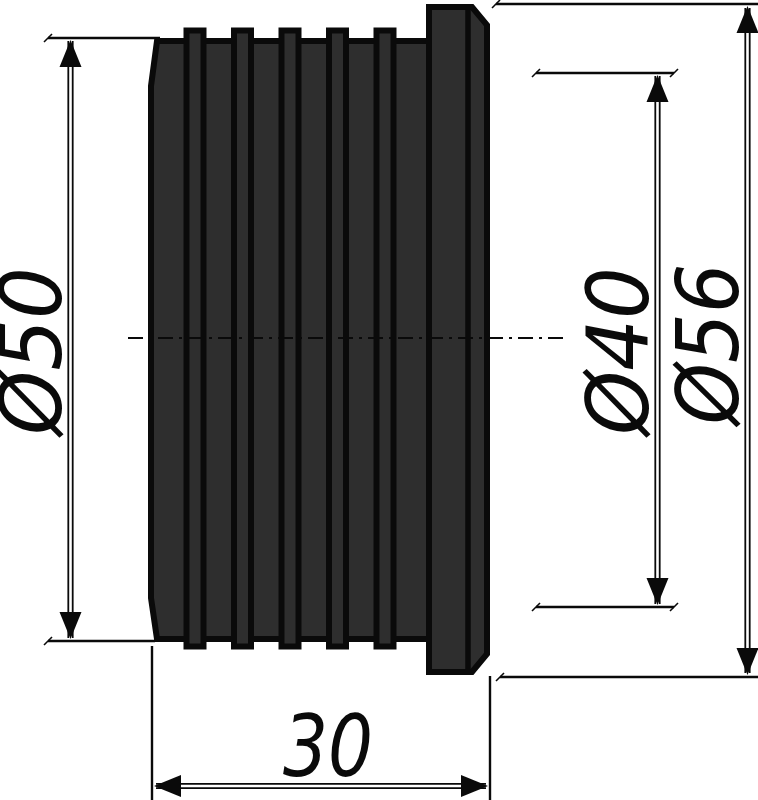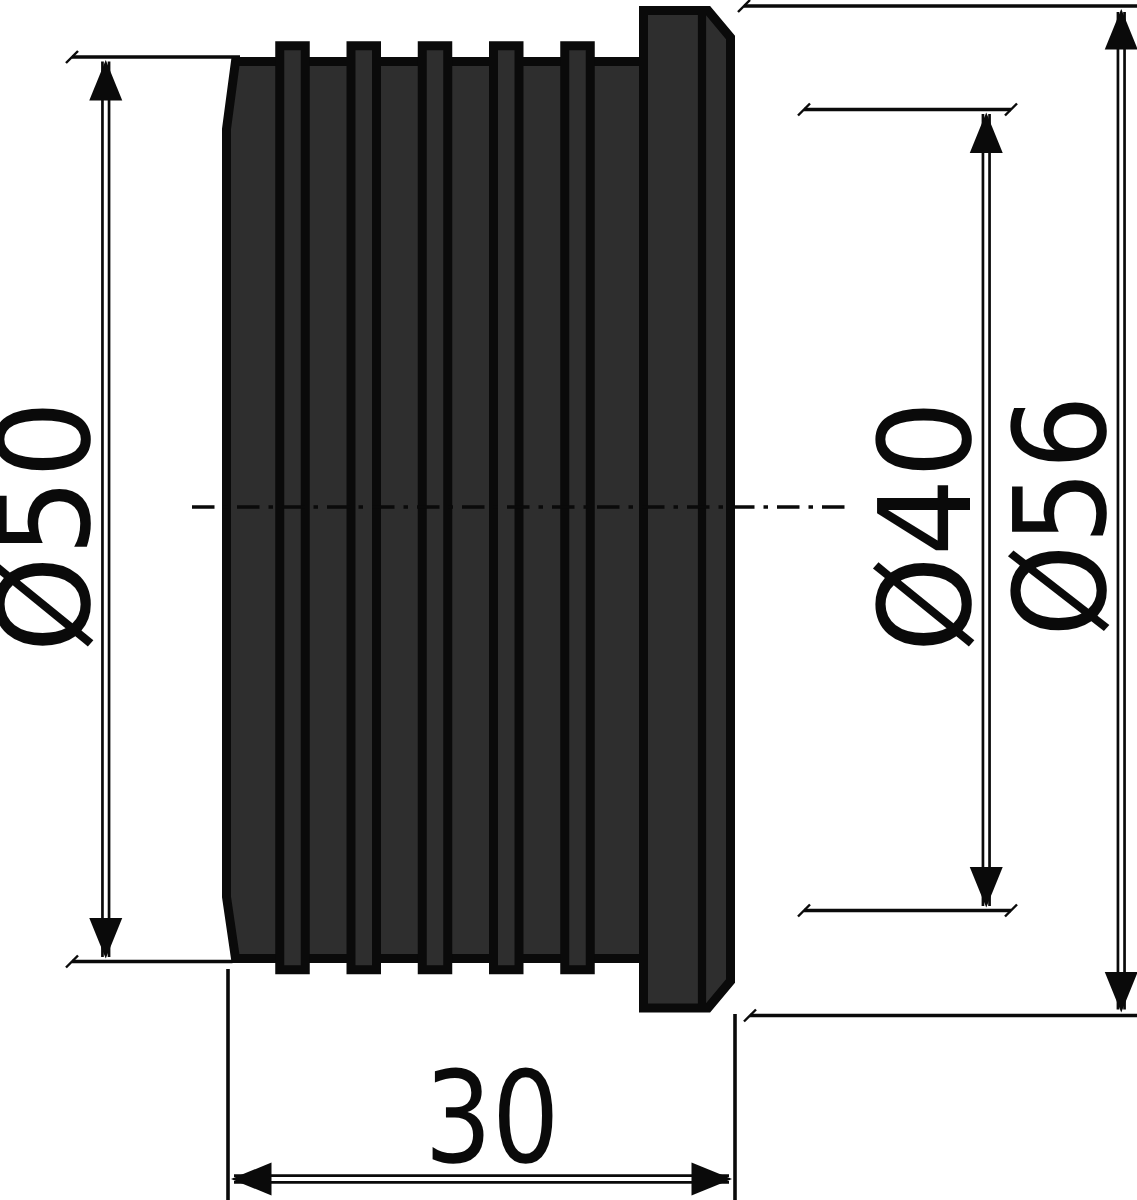--- a/index.html
+++ b/index.html
@@ -7,20 +7,21 @@
     --line:#0a0a0a;
     --body:#2e2e2e;
   }
   html,body{margin:0;padding:0;background:var(--bg);}
   .stage{
     position:relative;
     width:758px;height:800px;
     background:var(--bg);
     overflow:hidden;
     font-family:"DejaVu Sans", sans-serif;
+    font-style:italic;
   }
   svg{display:block;}
   .ext{stroke:var(--line);stroke-width:2.4;fill:none;}
   .tick{stroke:var(--line);stroke-width:1.6;fill:none;}
   .dim{stroke:var(--line);stroke-width:1.8;fill:none;}
   .arrow{fill:var(--line);stroke:none;}
   .outline{fill:var(--body);stroke:var(--line);stroke-width:6;stroke-linejoin:miter;}
   .edge{stroke:var(--line);stroke-width:5.5;fill:none;}
   .center{stroke:var(--line);stroke-width:2.2;fill:none;stroke-dasharray:15 6 3 6;}
   .lbl{

